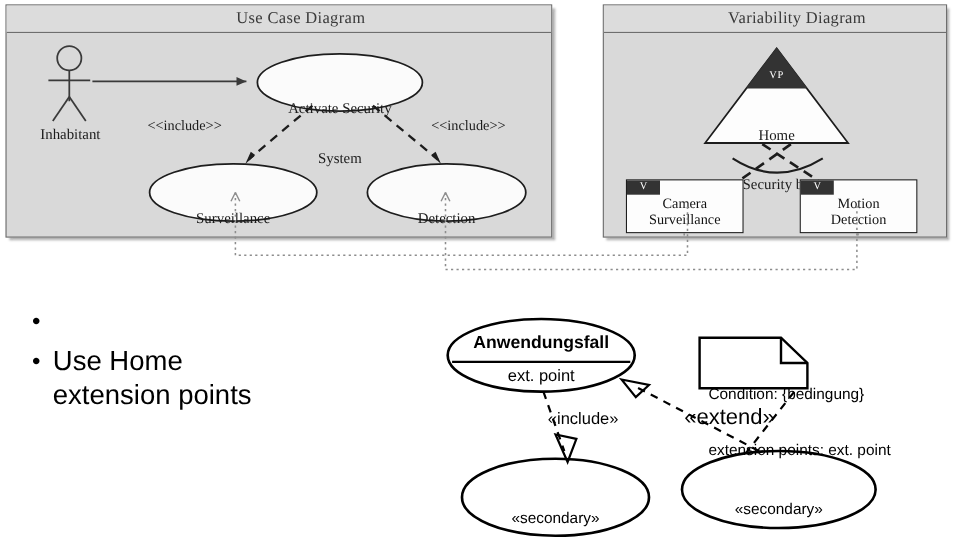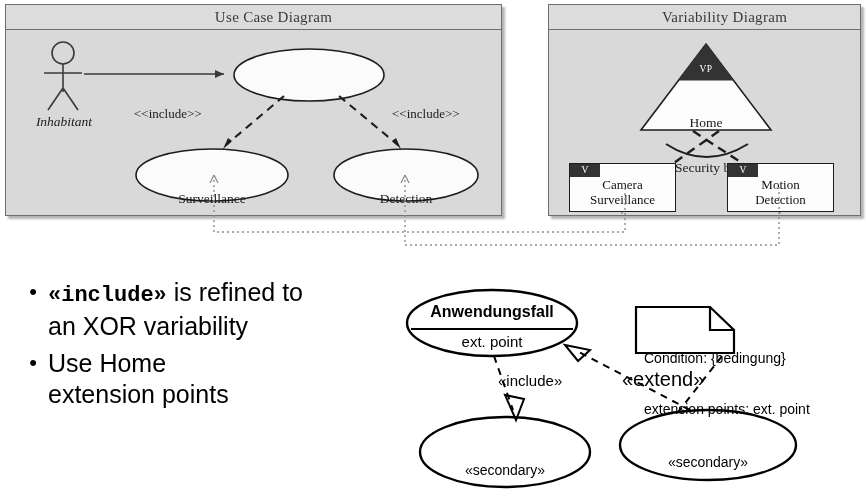--- a/index.html
+++ b/index.html
@@ -53,21 +53,20 @@
   }
   .stereo {
     font-family: "Liberation Serif", serif;
     font-size: 13px;
     color: #1b1b1b;
   }
   .actor-name {
     font-family: "Liberation Serif", serif;
     font-size: 13.5px;
     color: #1b1b1b;
-    font-style: italic;
   }
 
   
   .vp-tag, .v-tag {
     position: absolute;
     color: #ffffff;
     font-family: "Liberation Serif", serif;
     font-size: 9.5px;
     text-align: center;
     letter-spacing: .5px;
@@ -175,20 +174,22 @@
 
         <g stroke="#1d1d1d" stroke-width="2.1" fill="none" stroke-dasharray="8,6">
           <line x1="278" y1="66" x2="220" y2="115"></line>
           <line x1="333" y1="66" x2="392" y2="115"></line>
         </g>
         <path d="M217,119 L226,111 L222,108 Z" fill="#1d1d1d"></path>
         <path d="M395,119 L386,111 L390,108 Z" fill="#1d1d1d"></path>
       </svg>
 
       <div class="txt uc-label" style="left:228px; top:31px; width:150px;">
+        <div>Activate Security</div>
+        <div>System</div>
       </div>
       <div class="txt uc-label" style="left:131px; top:131px; width:150px;">
         <div>Surveillance</div>
       </div>
       <div class="txt uc-label" style="left:330px; top:131px; width:140px;">
         <div>Detection</div>
       </div>
 
       <div class="txt actor-name" style="left:18px; top:84px; width:80px; text-align:center;">Inhabitant</div>
 
@@ -253,24 +254,20 @@
     </g>
     <g stroke="#8d8d8d" stroke-width="1.3" fill="none">
       <path d="M214,175 L210,183 M214,175 L218,183"></path>
       <path d="M405,175 L401,183 M405,175 L409,183"></path>
     </g>
   </svg>
 
   <div id="bullet-list">
     <div class="bullet-row">
       <div class="bullet-dot">•</div>
-      <div class="bullet-text">
-        <span class="mono-stereo">«include»</span><span> is refined to</span>
-        <div>an XOR variability</div>
-      </div>
     </div>
     <div class="bullet-row">
       <div class="bullet-dot">•</div>
       <div class="bullet-text">
         <span>Use Home</span>
         <div>extension points</div>
       </div>
     </div>
   </div>
 

